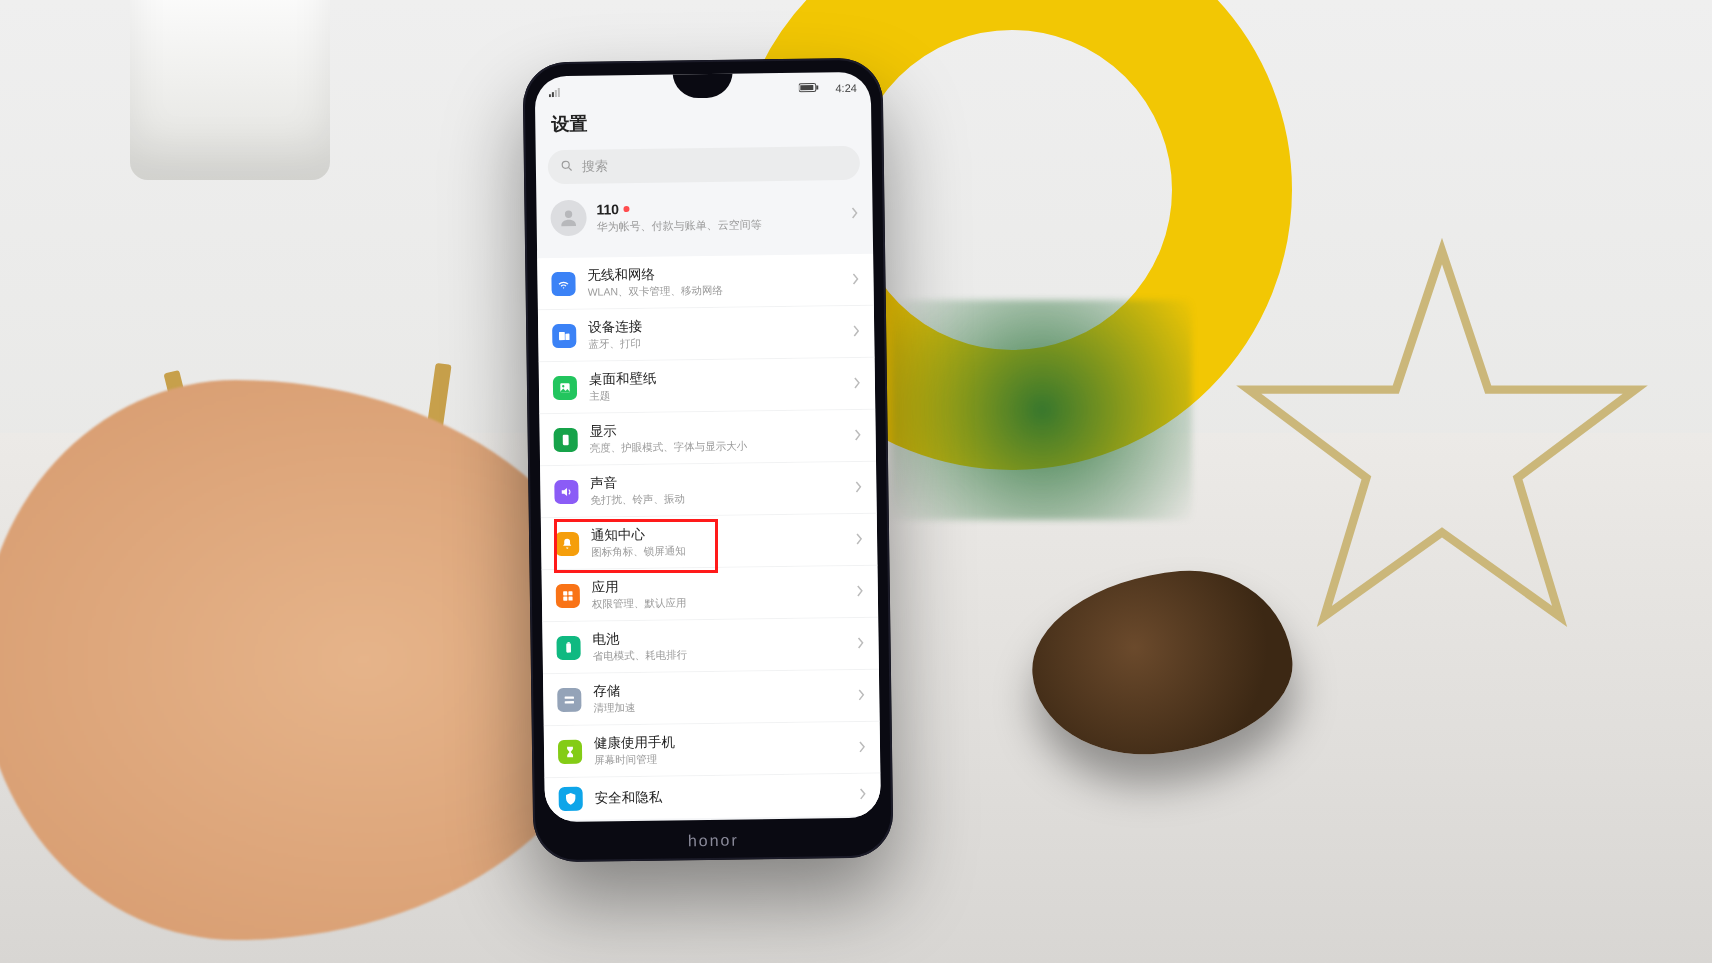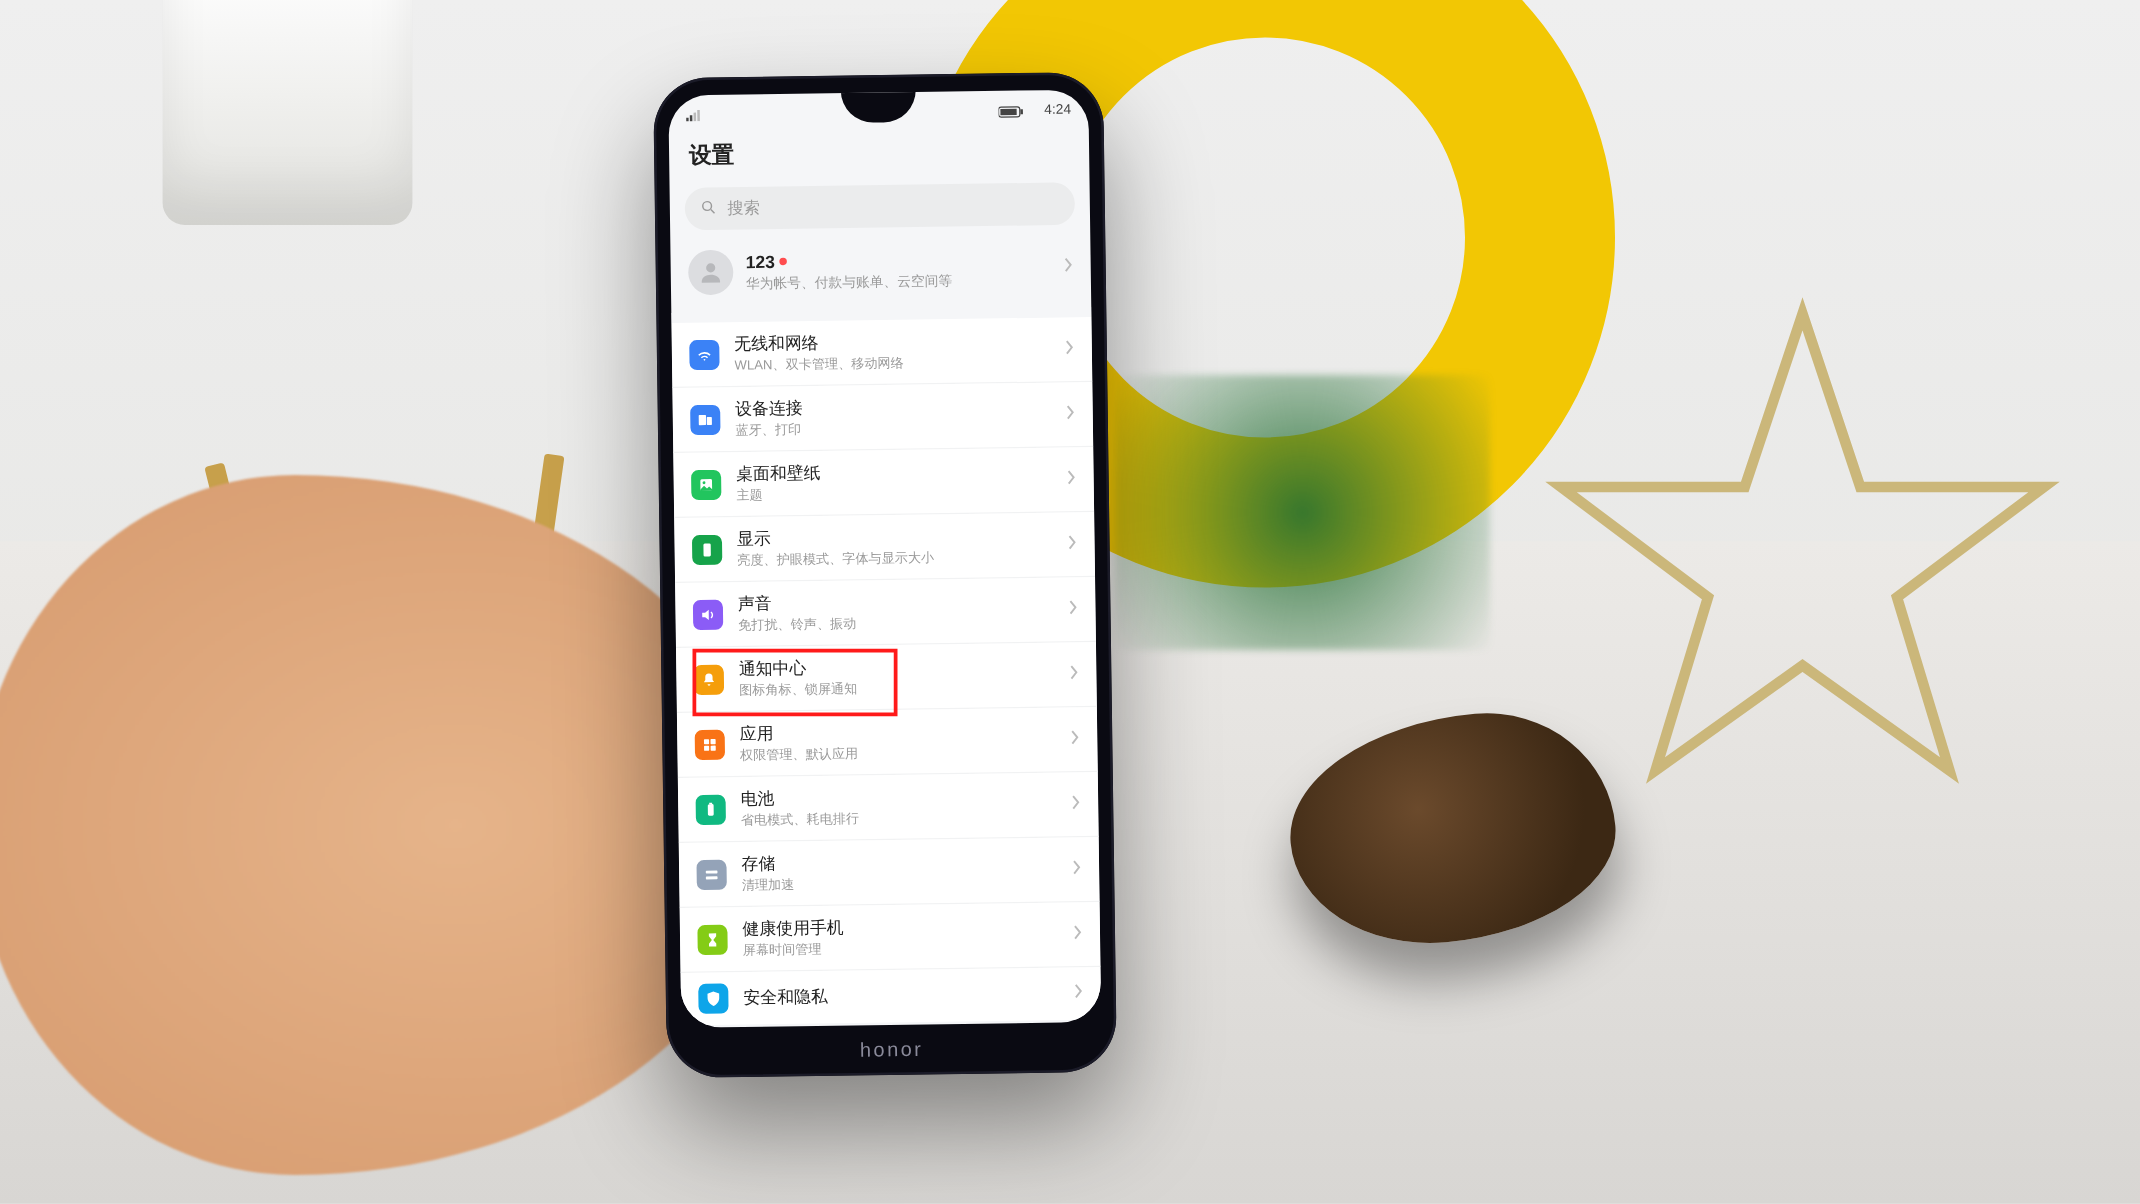--- a/index.html
+++ b/index.html
@@ -122,21 +122,21 @@
   
   .status-bar {
     height: 30px;
     display: flex;
     align-items: center;
     justify-content: space-between;
     padding: 2px 14px 0 14px;
     font-size: 11px;
     color: #444;
   }
-  .status-left, .status-right { display: flex; align-items: flex-end; gap: 17px; }
+  .status-left, .status-right { display: flex; align-items: flex-start; gap: 17px; }
   .signal-icon, .battery-icon { display: inline-flex; }
 
   
   .header {
     padding: 6px 16px 10px 16px;
   }
   .header-title {
     font-size: 18px;
     font-weight: 600;
     color: #222;
@@ -287,21 +287,21 @@
 
     <div class="account-row">
       <div class="avatar">
         <svg viewBox="0 0 24 24">
             <circle cx="12" cy="8" r="4"></circle>
             <path d="M4 20c0-4 4-6 8-6s8 2 8 6v1H4z"></path>
           </svg>
       </div>
       <div class="account-text">
         <div class="account-name">
-          <span>123</span>
+          <span>110</span>
           <span class="dot-badge"></span>
         </div>
         <div class="account-sub">华为帐号、付款与账单、云空间等</div>
       </div>
       <span class="chev">
         <svg viewBox="0 0 8 12" fill="none" stroke-width="1.5">
             <path d="M2 1l4 5-4 5"></path>
           </svg>
       </span>
     </div>

